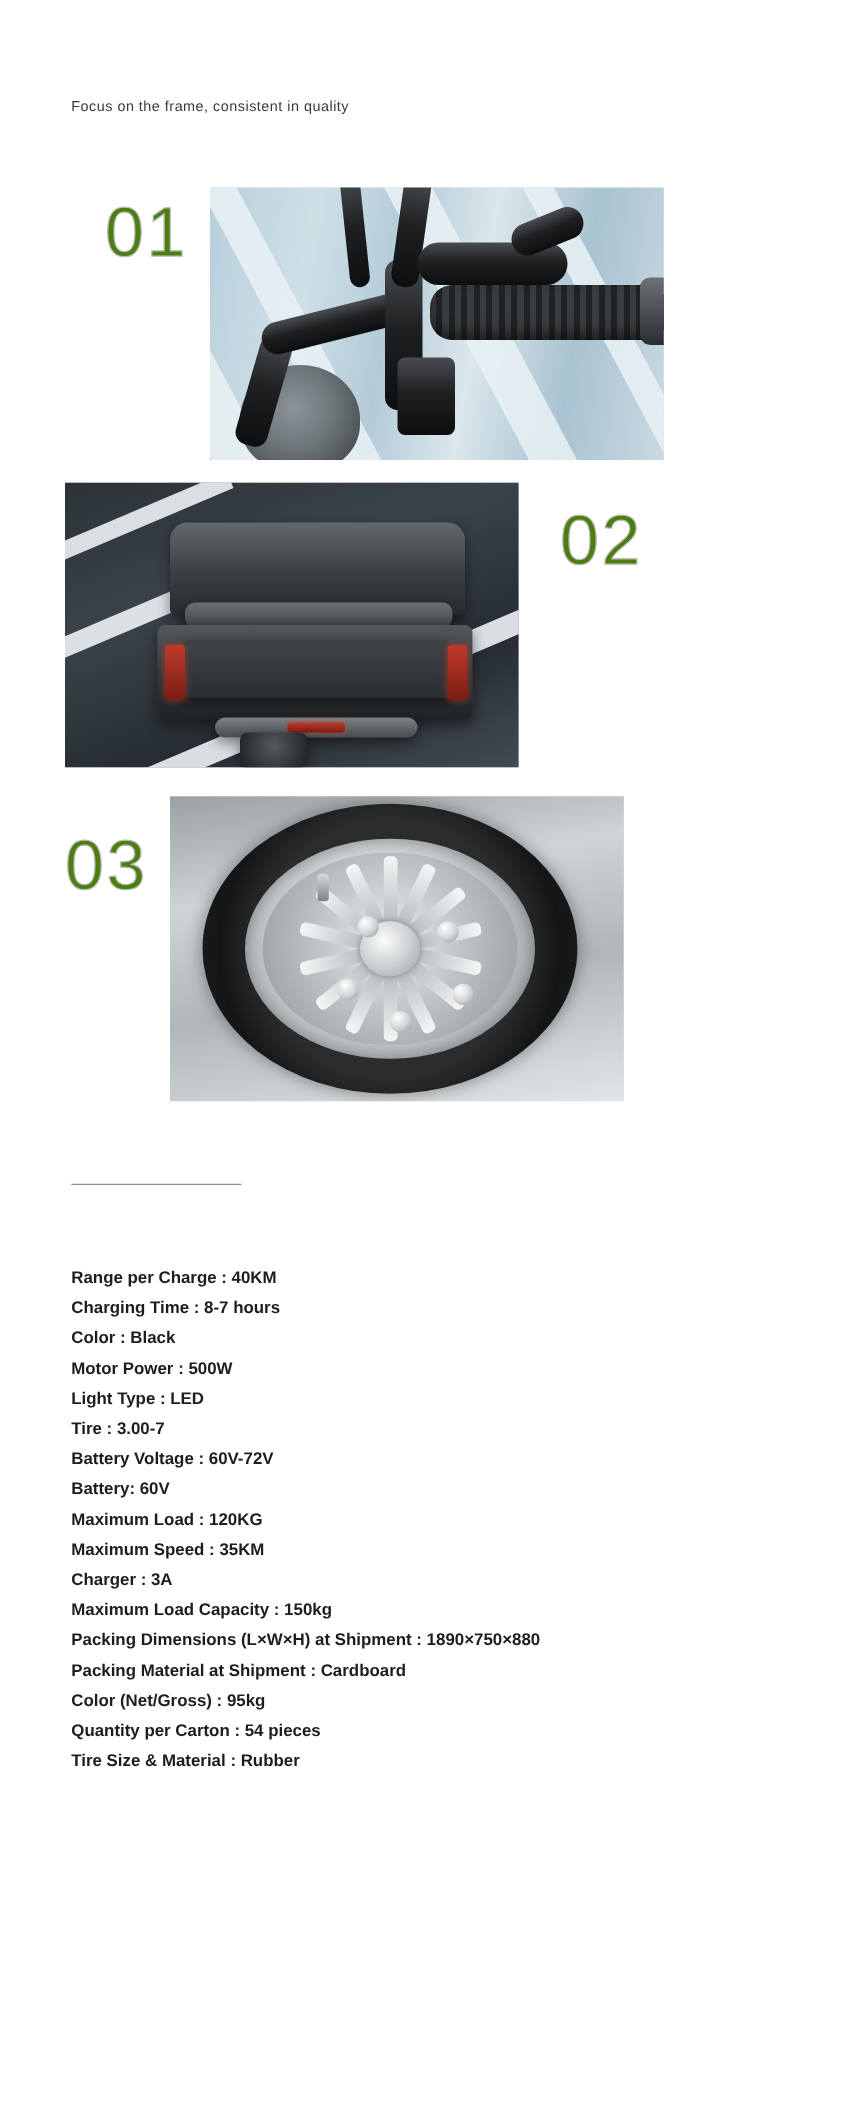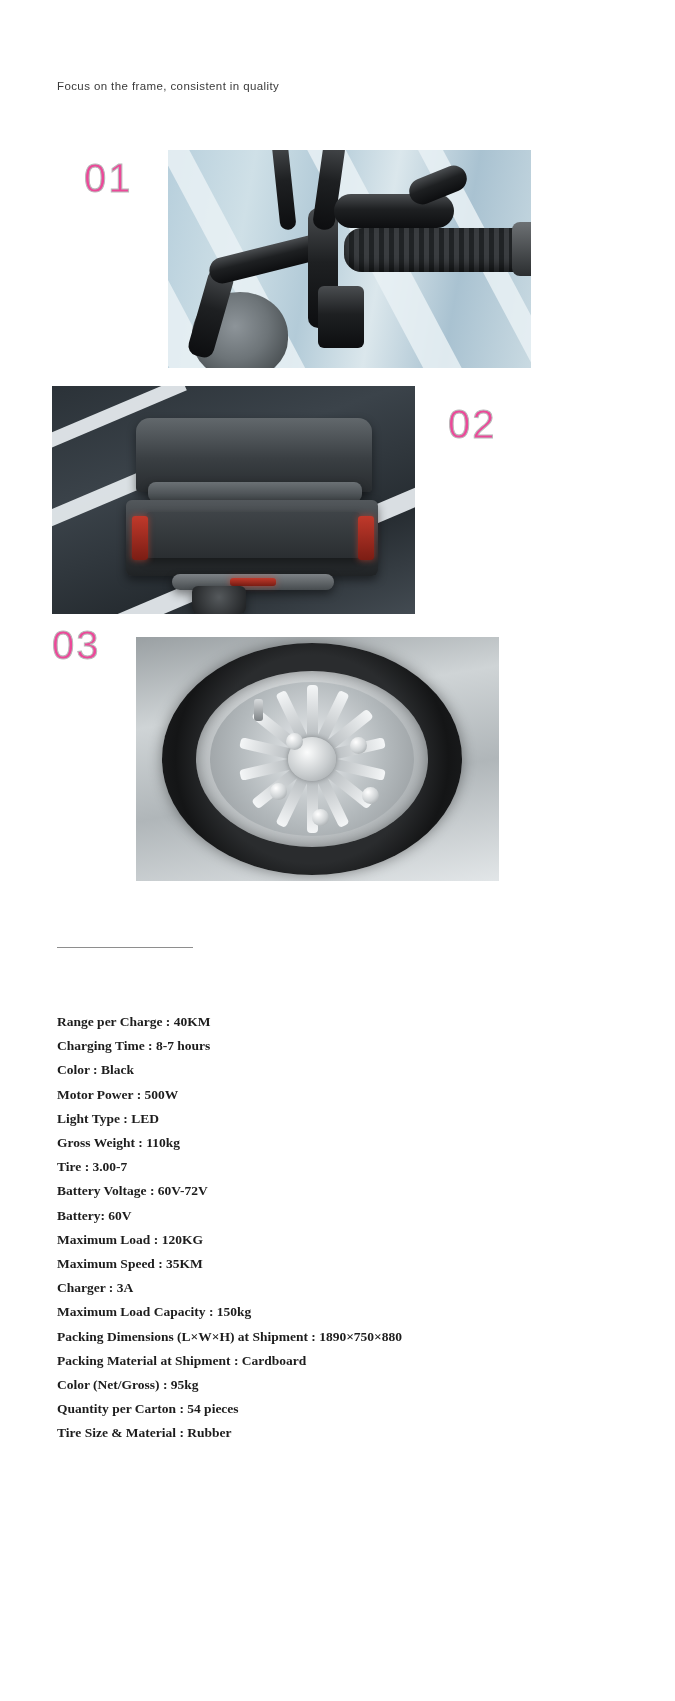--- a/index.html
+++ b/index.html
@@ -37,40 +37,40 @@
 
   
   .photo {
     position: absolute;
     overflow: hidden;
     background: #cfd6da;
   }
   .num {
     position: absolute;
     font-family: "Liberation Sans", sans-serif;
-    font-size: 40px;
+    font-size: 56px;
     font-weight: 300;
-    color: #ec4899;
+    color: #4d7c0f;
     -webkit-text-stroke: 1px #b9b9b9;
     letter-spacing: 2px;
     line-height: 1;
     user-select: none;
   }
 
   
   #photo1 { left: 168px; top: 150px; width: 363px; height: 218px; }
   #num1 { left: 84px; top: 158px; }
 
   
   #photo2 { left: 52px; top: 386px; width: 363px; height: 228px; }
   #num2 { left: 448px; top: 404px; }
 
   
   #photo3 { left: 136px; top: 637px; width: 363px; height: 244px; }
-  #num3 { left: 52px; top: 625px; }
+  #num3 { left: 52px; top: 664px; }
 
   
   .scene { position: absolute; inset: 0; }
 
   
   .s1-bg {
     position: absolute; inset: 0;
     background:
       linear-gradient(100deg, #b7cfdc 0%, #cfe0e7 22%, #b3cbd8 40%, #dbe7ec 58%, #a9c2d1 78%, #c9dae2 100%);
   }
@@ -174,21 +174,21 @@
   }
 
   
   .specs {
     position: absolute;
     left: 57px;
     top: 1010px;
     width: 580px;
   }
   .spec-line {
-    font-family: Liberation Serif, serif;
+    font-family: Liberation Sans, sans-serif;
     font-size: 13.5px;
     font-weight: bold;
     color: #1d1d1d;
     line-height: 24.2px;
     white-space: nowrap;
   }
 </style>
 </head>
 <body>
 
@@ -275,21 +275,20 @@
   </div>
 
   <div class="divider"></div>
 
   <div class="specs" id="spec-list">
       <div class="spec-line">Range per Charge : 40KM</div>
       <div class="spec-line">Charging Time : 8-7 hours</div>
       <div class="spec-line">Color : Black</div>
       <div class="spec-line">Motor Power : 500W</div>
       <div class="spec-line">Light Type : LED</div>
-      <div class="spec-line">Gross Weight : 110kg</div>
       <div class="spec-line">Tire : 3.00-7</div>
       <div class="spec-line">Battery Voltage : 60V-72V</div>
       <div class="spec-line">Battery:  60V</div>
       <div class="spec-line">Maximum Load : 120KG</div>
       <div class="spec-line">Maximum Speed : 35KM</div>
       <div class="spec-line">Charger : 3A</div>
       <div class="spec-line">Maximum Load Capacity : 150kg</div>
       <div class="spec-line">Packing Dimensions (L×W×H) at Shipment : 1890×750×880</div>
       <div class="spec-line">Packing Material at Shipment : Cardboard</div>
       <div class="spec-line">Color (Net/Gross) : 95kg</div>

